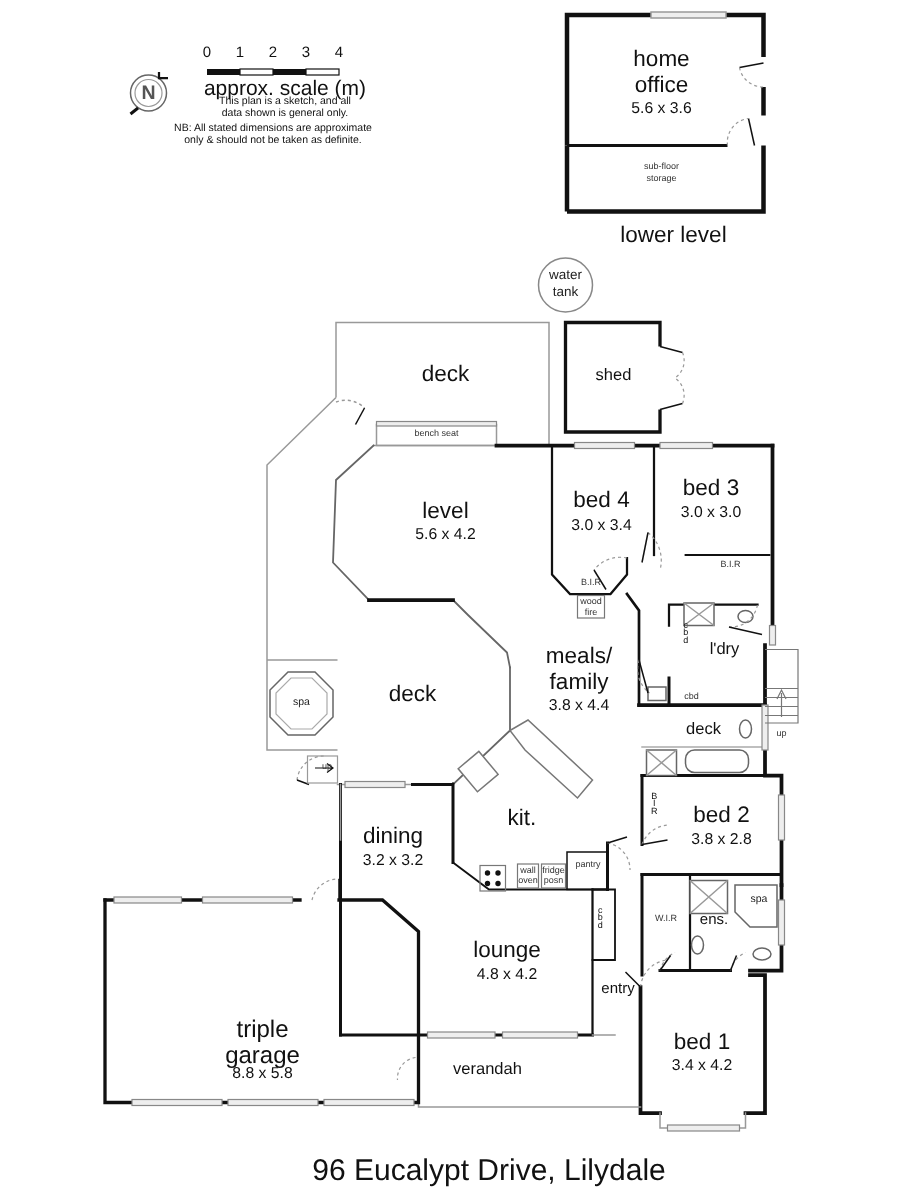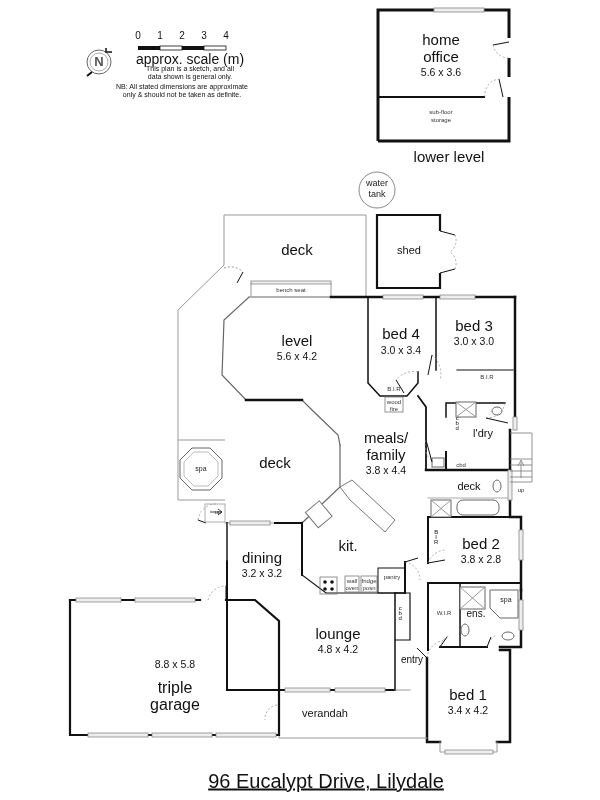--- a/index.html
+++ b/index.html
@@ -4,21 +4,21 @@
 <style>
   html, body { margin:0; padding:0; background:#ffffff; }
   body { width:600px; height:800px; position:relative; overflow:hidden; font-family:"Liberation Sans", sans-serif; color:#111; }
   svg.plan { position:absolute; left:0; top:0; }
   .lbl { position:absolute; transform:translate(-50%,-50%); text-align:center; white-space:nowrap; line-height:1.05; }
   .room { font-size:15px; }
   .room-big { font-size:16px;margin-top:36px; }
   .dim { font-size:10.5px; }
   .tiny { font-size:6px; color:#333; }
   .small { font-size:7px; color:#222; }
-  .title { font-size:20px;text-decoration:underline; }
+  .title { font-size:20px; }
   .level { font-size:15px; }
   .scale-num { font-size:10px; }
   .scale-cap { font-size:14px; }
   .note { font-size:7px; line-height:1.25; }
   .vert { writing-mode:vertical-rl; text-orientation:upright; font-size:6px; letter-spacing:-1px; }
 </style>
 </head>
 <body>
 
 <svg class="plan" width="600" height="800" viewBox="0 0 600 800">
@@ -264,21 +264,21 @@
 <div class="lbl dim" style="left:481px;top:560px">3.8 x 2.8</div>
 <div class="lbl room" style="left:338px;top:634px">lounge</div>
 <div class="lbl dim" style="left:338px;top:650px">4.8 x 4.2</div>
 <div class="lbl" style="left:412px;top:660px;font-size:10px">entry</div>
 <div class="lbl" style="left:476px;top:614px;font-size:10px">ens.</div>
 <div class="lbl small" style="left:506px;top:600px">spa</div>
 <div class="lbl room" style="left:468px;top:695px">bed 1</div>
 <div class="lbl dim" style="left:468px;top:711px">3.4 x 4.2</div>
 <div class="lbl room-big" style="left:175px;top:652px">triple</div>
 <div class="lbl room-big" style="left:175px;top:669px">garage</div>
-<div class="lbl dim" style="left:175px;top:665px">8.8 x 5.8</div>
+<div class="lbl dim" style="left:175px;top:716px">8.8 x 5.8</div>
 
 <div class="lbl tiny" style="left:394px;top:389px">B.I.R</div>
 <div class="lbl tiny" style="left:487px;top:377px">B.I.R</div>
 <div class="lbl vert" style="left:436px;top:536px">BIR</div>
 <div class="lbl tiny" style="left:444px;top:613px">W.I.R</div>
 <div class="lbl tiny" style="left:394px;top:402px">wood</div>
 <div class="lbl tiny" style="left:394px;top:409px">fire</div>
 <div class="lbl vert" style="left:457px;top:422px">cbd</div>
 <div class="lbl tiny" style="left:461px;top:465px">cbd</div>
 <div class="lbl vert" style="left:400px;top:612px">cbd</div>

